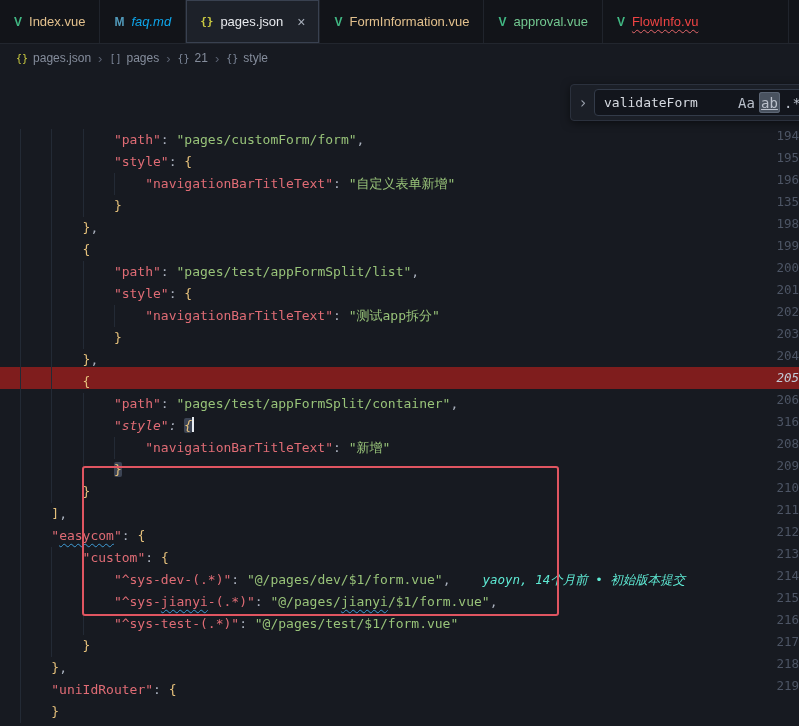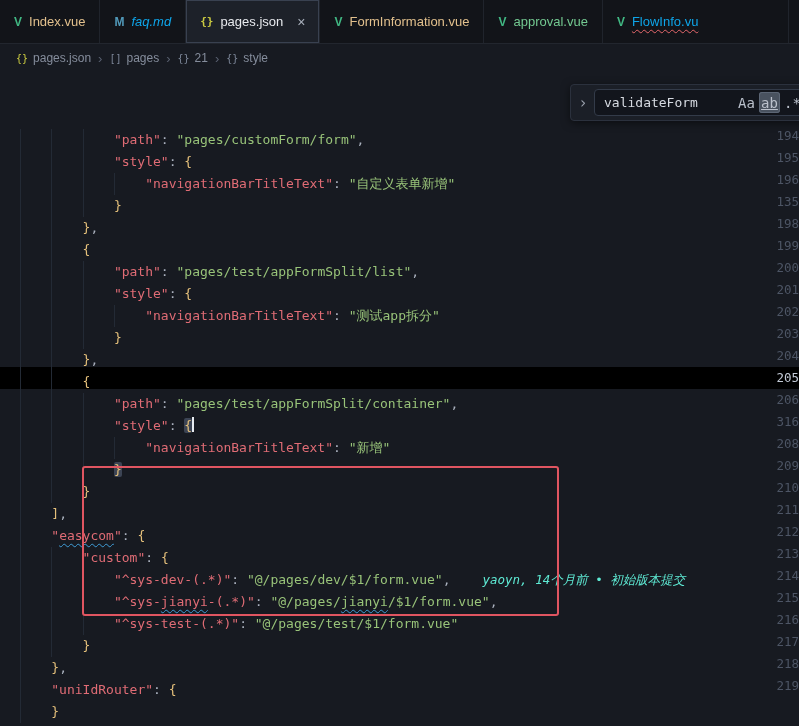--- a/index.html
+++ b/index.html
@@ -25,21 +25,21 @@
   .breadcrumbs { display: flex; align-items: center; height: 28px; padding-left: 16px; gap: 7px;
                  font-size: 12px; color: #858d9c; background: #171a21; }
   .bitem { display: flex; align-items: center; gap: 5px; cursor: pointer; }
   .bicon { font-family: "DejaVu Sans Mono", monospace; font-size: 10px; }
   .bsep { color: #596070; font-size: 13px; }
 
   
   .editor { position: absolute; top: 73px; left: 0; right: 0; bottom: 0;
             font-family: "DejaVu Sans Mono", monospace; font-size: 13px; color: #abb2bf; padding-top: 8px; }
   .line { display: flex; height: 22px; line-height: 22px; white-space: pre; flex-direction: column; }
-  .line.current { background: #000000; }
+  .line.current { background: #7f1d1d; font-style: italic; }
   .line.current .lnum { color: #c3cad6; }
   .lnum { flex: 0 0 48px; text-align: right; color: #4d5565; font-size: 12.5px; }
   .lcode { padding-left: 20px; }
   .guide { display: inline-block; width: 4ch; height: 22px; border-left: 1px solid #232a35; vertical-align: top; }
   .tok.k { color: #e06c75; }
   .tok.s { color: #98c379; }
   .tok.p { color: #abb2bf; }
   .tok.b { color: #e5c07b; }
   .tok.sq { text-decoration: underline wavy #3f9cd6; text-decoration-thickness: 1px; text-underline-offset: 3px; }
   .tok.box { background: #3c4454; border-radius: 2px; }
@@ -87,21 +87,21 @@
       <div class="tab">
         <span class="ticon vue">V</span>
         <span class="tlbl" style="color: rgb(226, 192, 141);">FormInformation.vue</span>
       </div>
       <div class="tab">
         <span class="ticon vue">V</span>
         <span class="tlbl" style="color: rgb(115, 201, 145);">approval.vue</span>
       </div>
       <div class="tab">
         <span class="ticon vue">V</span>
-        <span class="tlbl sqr" style="color: #0ea5e9;">FlowInfo.vu</span>
+        <span class="tlbl sqr" style="color: #ef4444;">FlowInfo.vu</span>
       </div>
     </div>
   <div class="breadcrumbs" id="breadcrumbs">
       <span class="bitem">
         <span class="bicon" style="color: rgb(203, 203, 65);">{}</span>
         <span>pages.json</span>
       </span>
       <span class="bsep">›</span>
       <span class="bitem">
         <span class="bicon" style="color: rgb(125, 135, 153);">[]</span>

